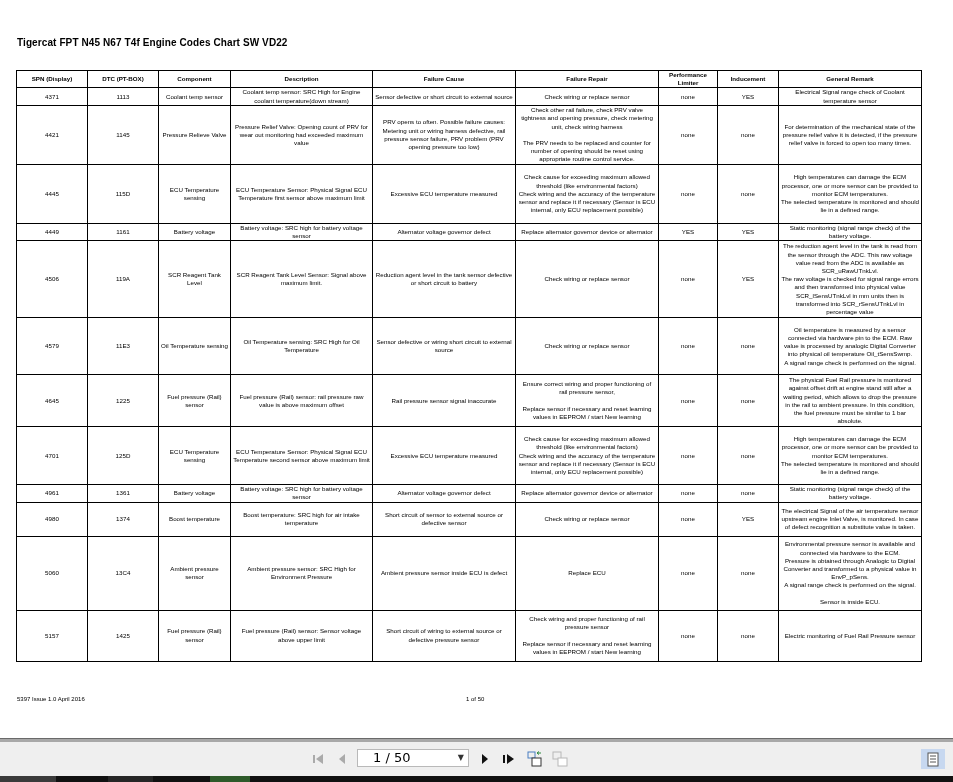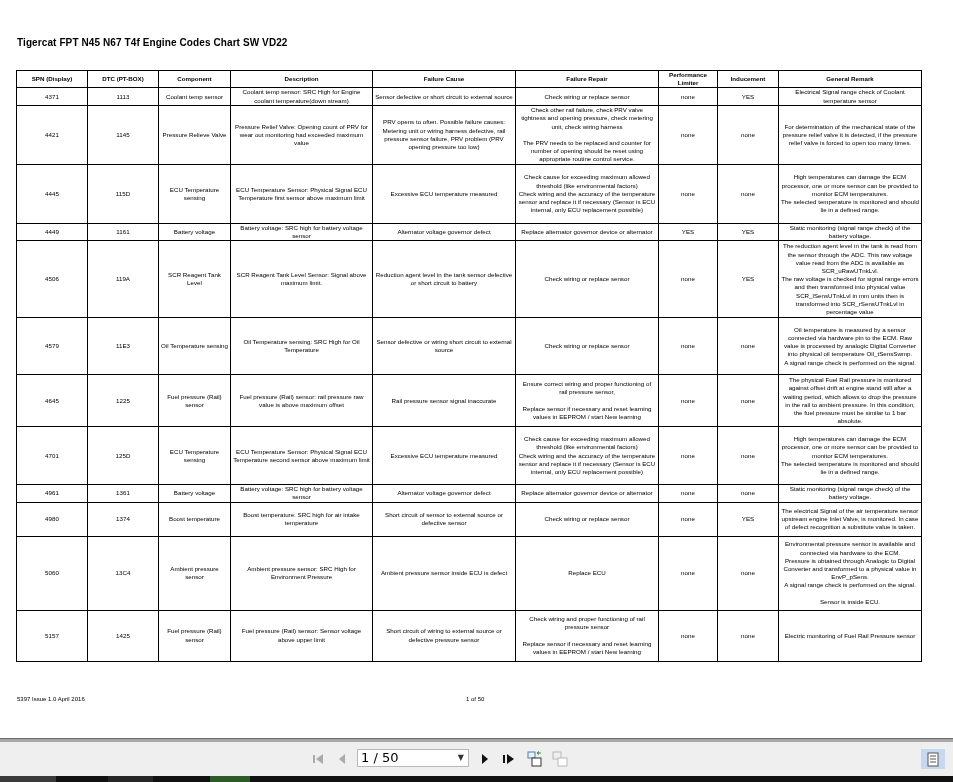--- a/index.html
+++ b/index.html
@@ -8,21 +8,21 @@
   .doc-title { position:absolute; left:17px; top:37px; font-size:10px; font-weight:bold; letter-spacing:0.1px; }
   table.codes { position:absolute; left:16px; top:70px; border-collapse:collapse; table-layout:fixed; width:905px; }
   table.codes th, table.codes td { border:1px solid #000; font-size:6.2px; line-height:8.2px; text-align:center; vertical-align:middle; padding:0 2px; overflow:hidden; }
   table.codes th { font-weight:bold; height:15px; }
   table.codes td { white-space:pre-line; }
   .footer-left { position:absolute; left:17px; top:696px; font-size:6px; }
   .footer-center { position:absolute; left:466px; top:696px; font-size:6px; }
   .viewer-sep { position:absolute; left:0; top:738px; width:953px; height:4px; background:#a8a8a8; border-top:1px solid #6a6a6a; box-sizing:border-box; }
   .toolbar { position:absolute; left:0; top:742px; width:953px; height:34px; background:#efefef; }
   .tb-btn { position:absolute; top:8px; width:18px; height:18px; display:flex; align-items:center; justify-content:center; font-size:13px; cursor:pointer; }
-  .page-box { position:absolute; left:357px; top:7px; width:112px; height:18px; background:#fff; border:1px solid #b9b9b9; box-sizing:border-box; font-size:13px; line-height:16px; padding-left:3px; font-family:"DejaVu Sans", sans-serif; }
+  .page-box { position:absolute; left:357px; top:7px; width:112px; height:18px; background:#fff; border:1px solid #b9b9b9; box-sizing:border-box; font-size:13px; line-height:16px; padding-left:15px; font-family:"DejaVu Sans", sans-serif; }
   .page-box .dd { position:absolute; right:4px; top:0; font-size:8px; color:#333; }
   .view-btn { position:absolute; left:921px; top:7px; width:24px; height:20px; background:#c7d8f0; display:flex; align-items:center; justify-content:center; }
   .taskbar { position:absolute; left:0; top:776px; width:953px; height:6px; background:#111; }
   .task-seg { position:absolute; top:0; height:6px; }
 </style>
 </head>
 <body>
 
 <div class="page">
   <div class="doc-title">Tigercat FPT N45 N67 T4f Engine Codes Chart  SW VD22</div>

